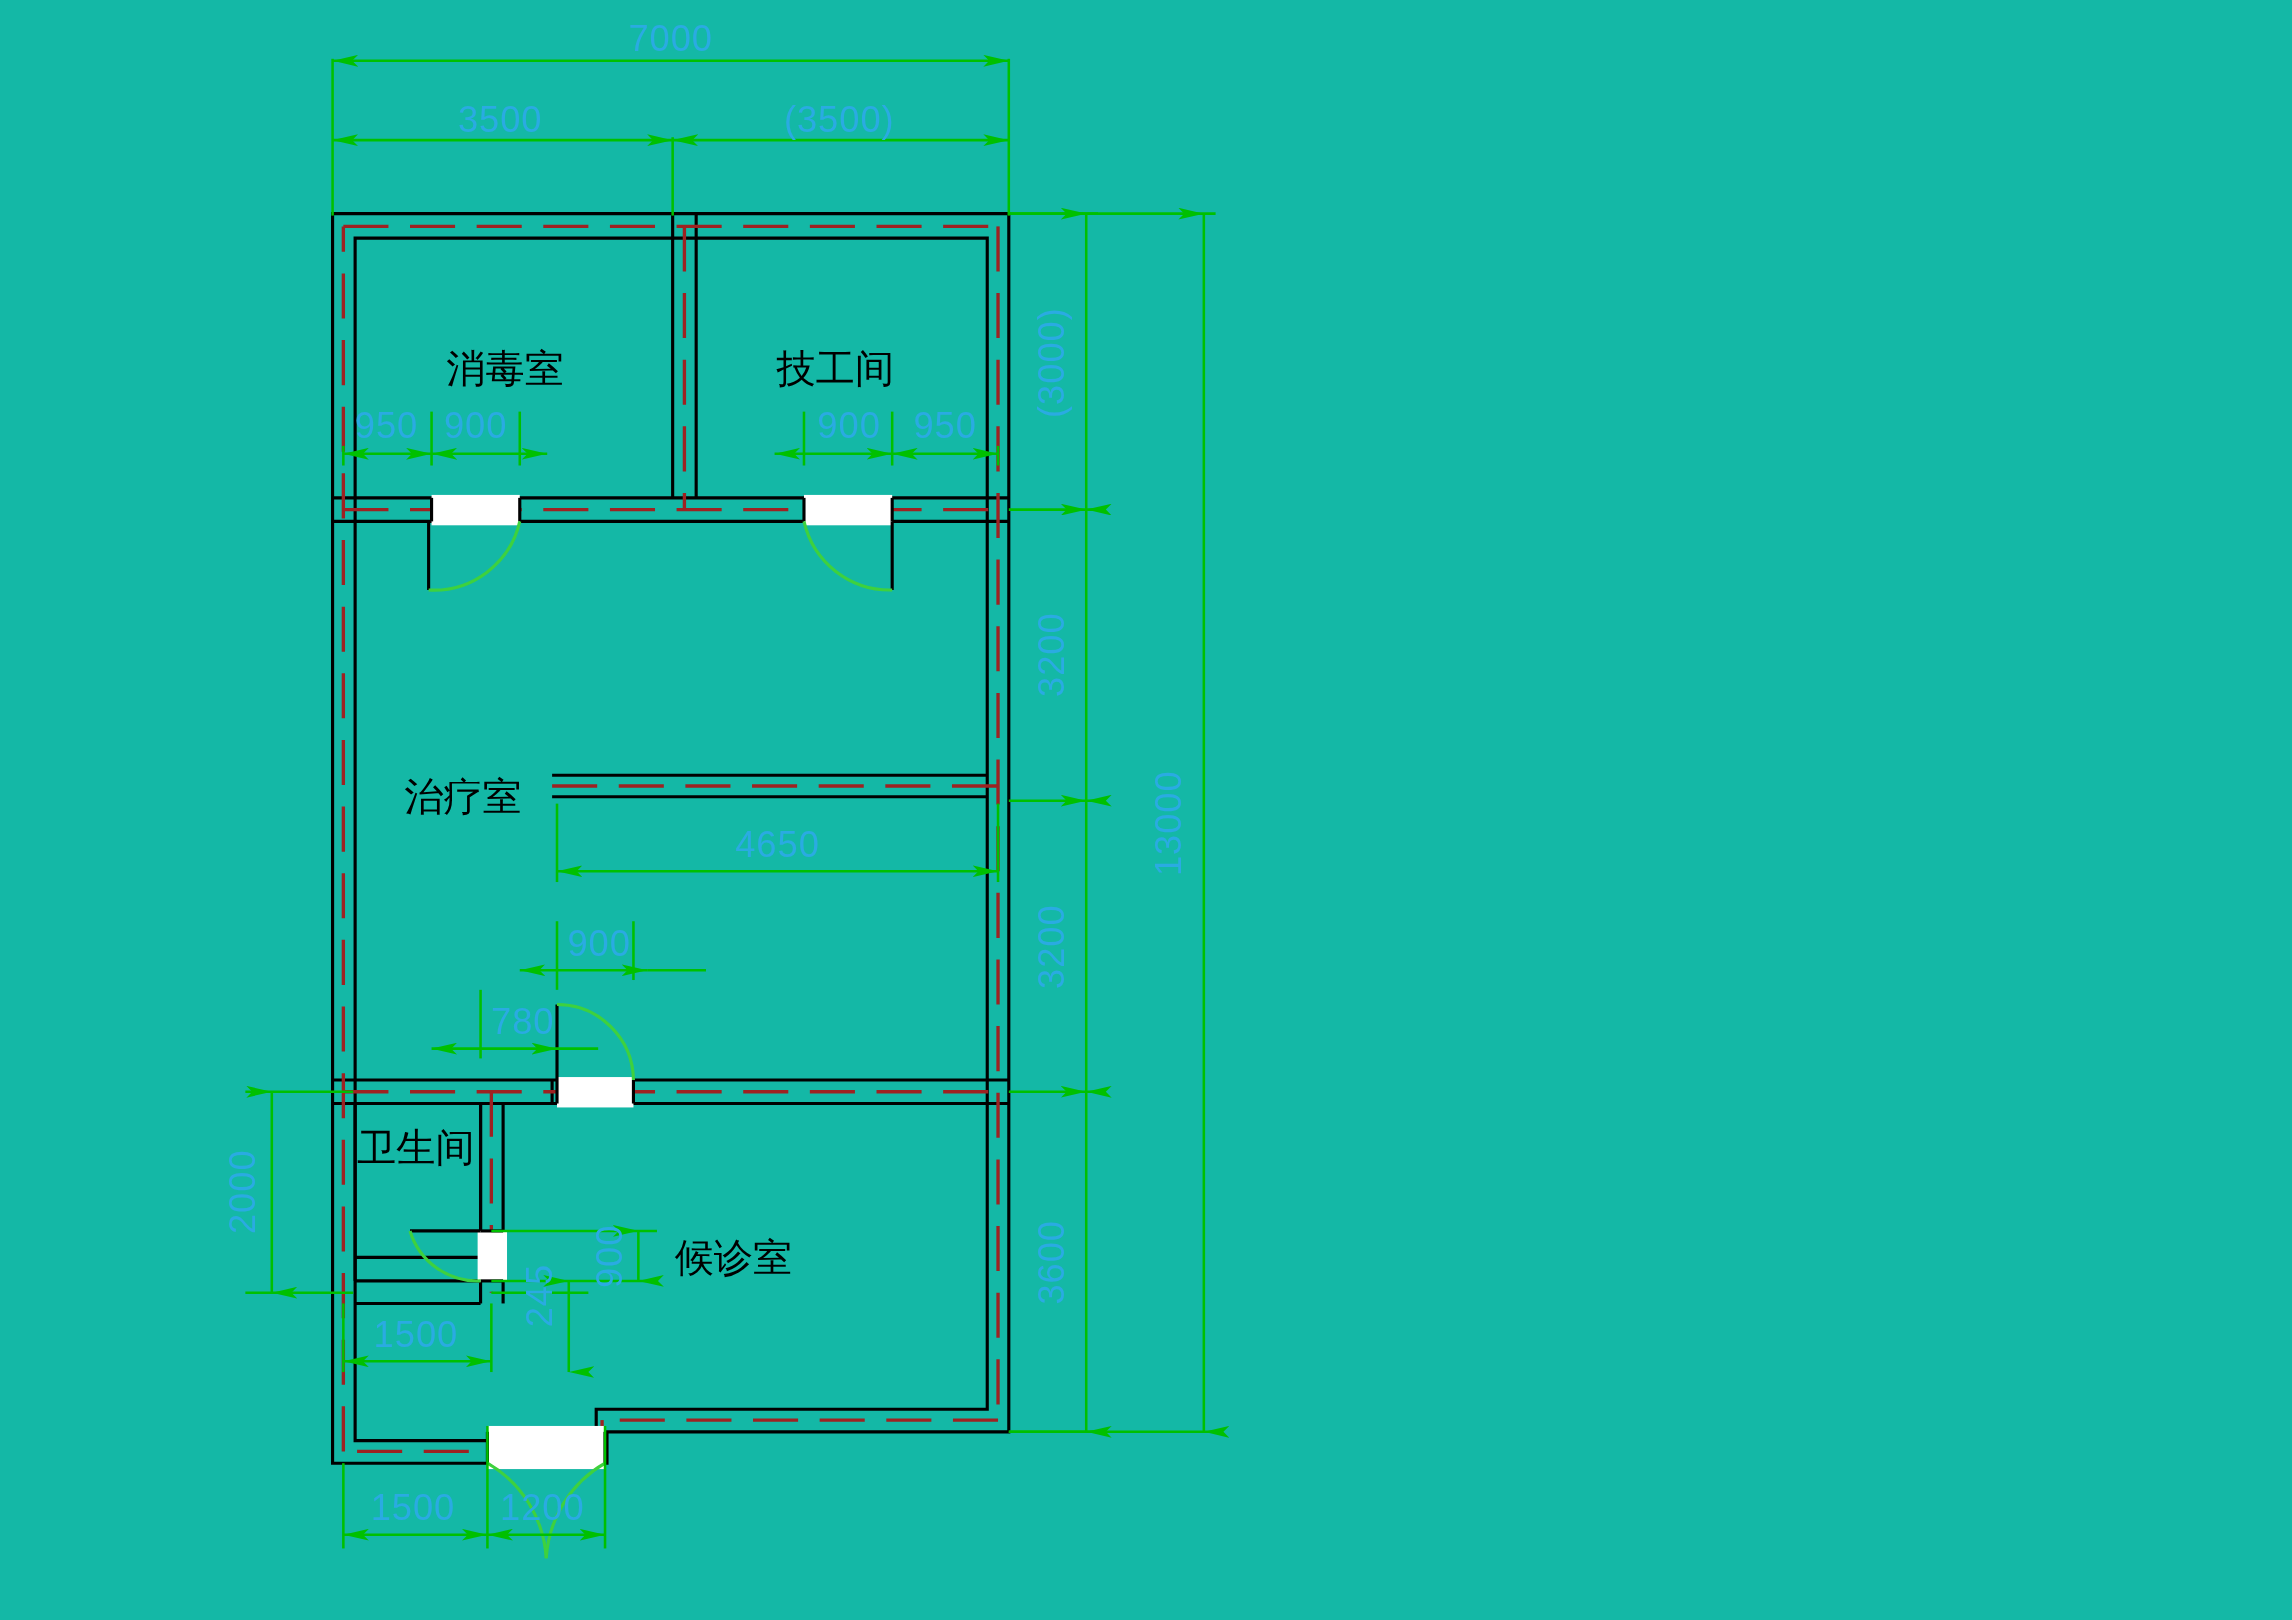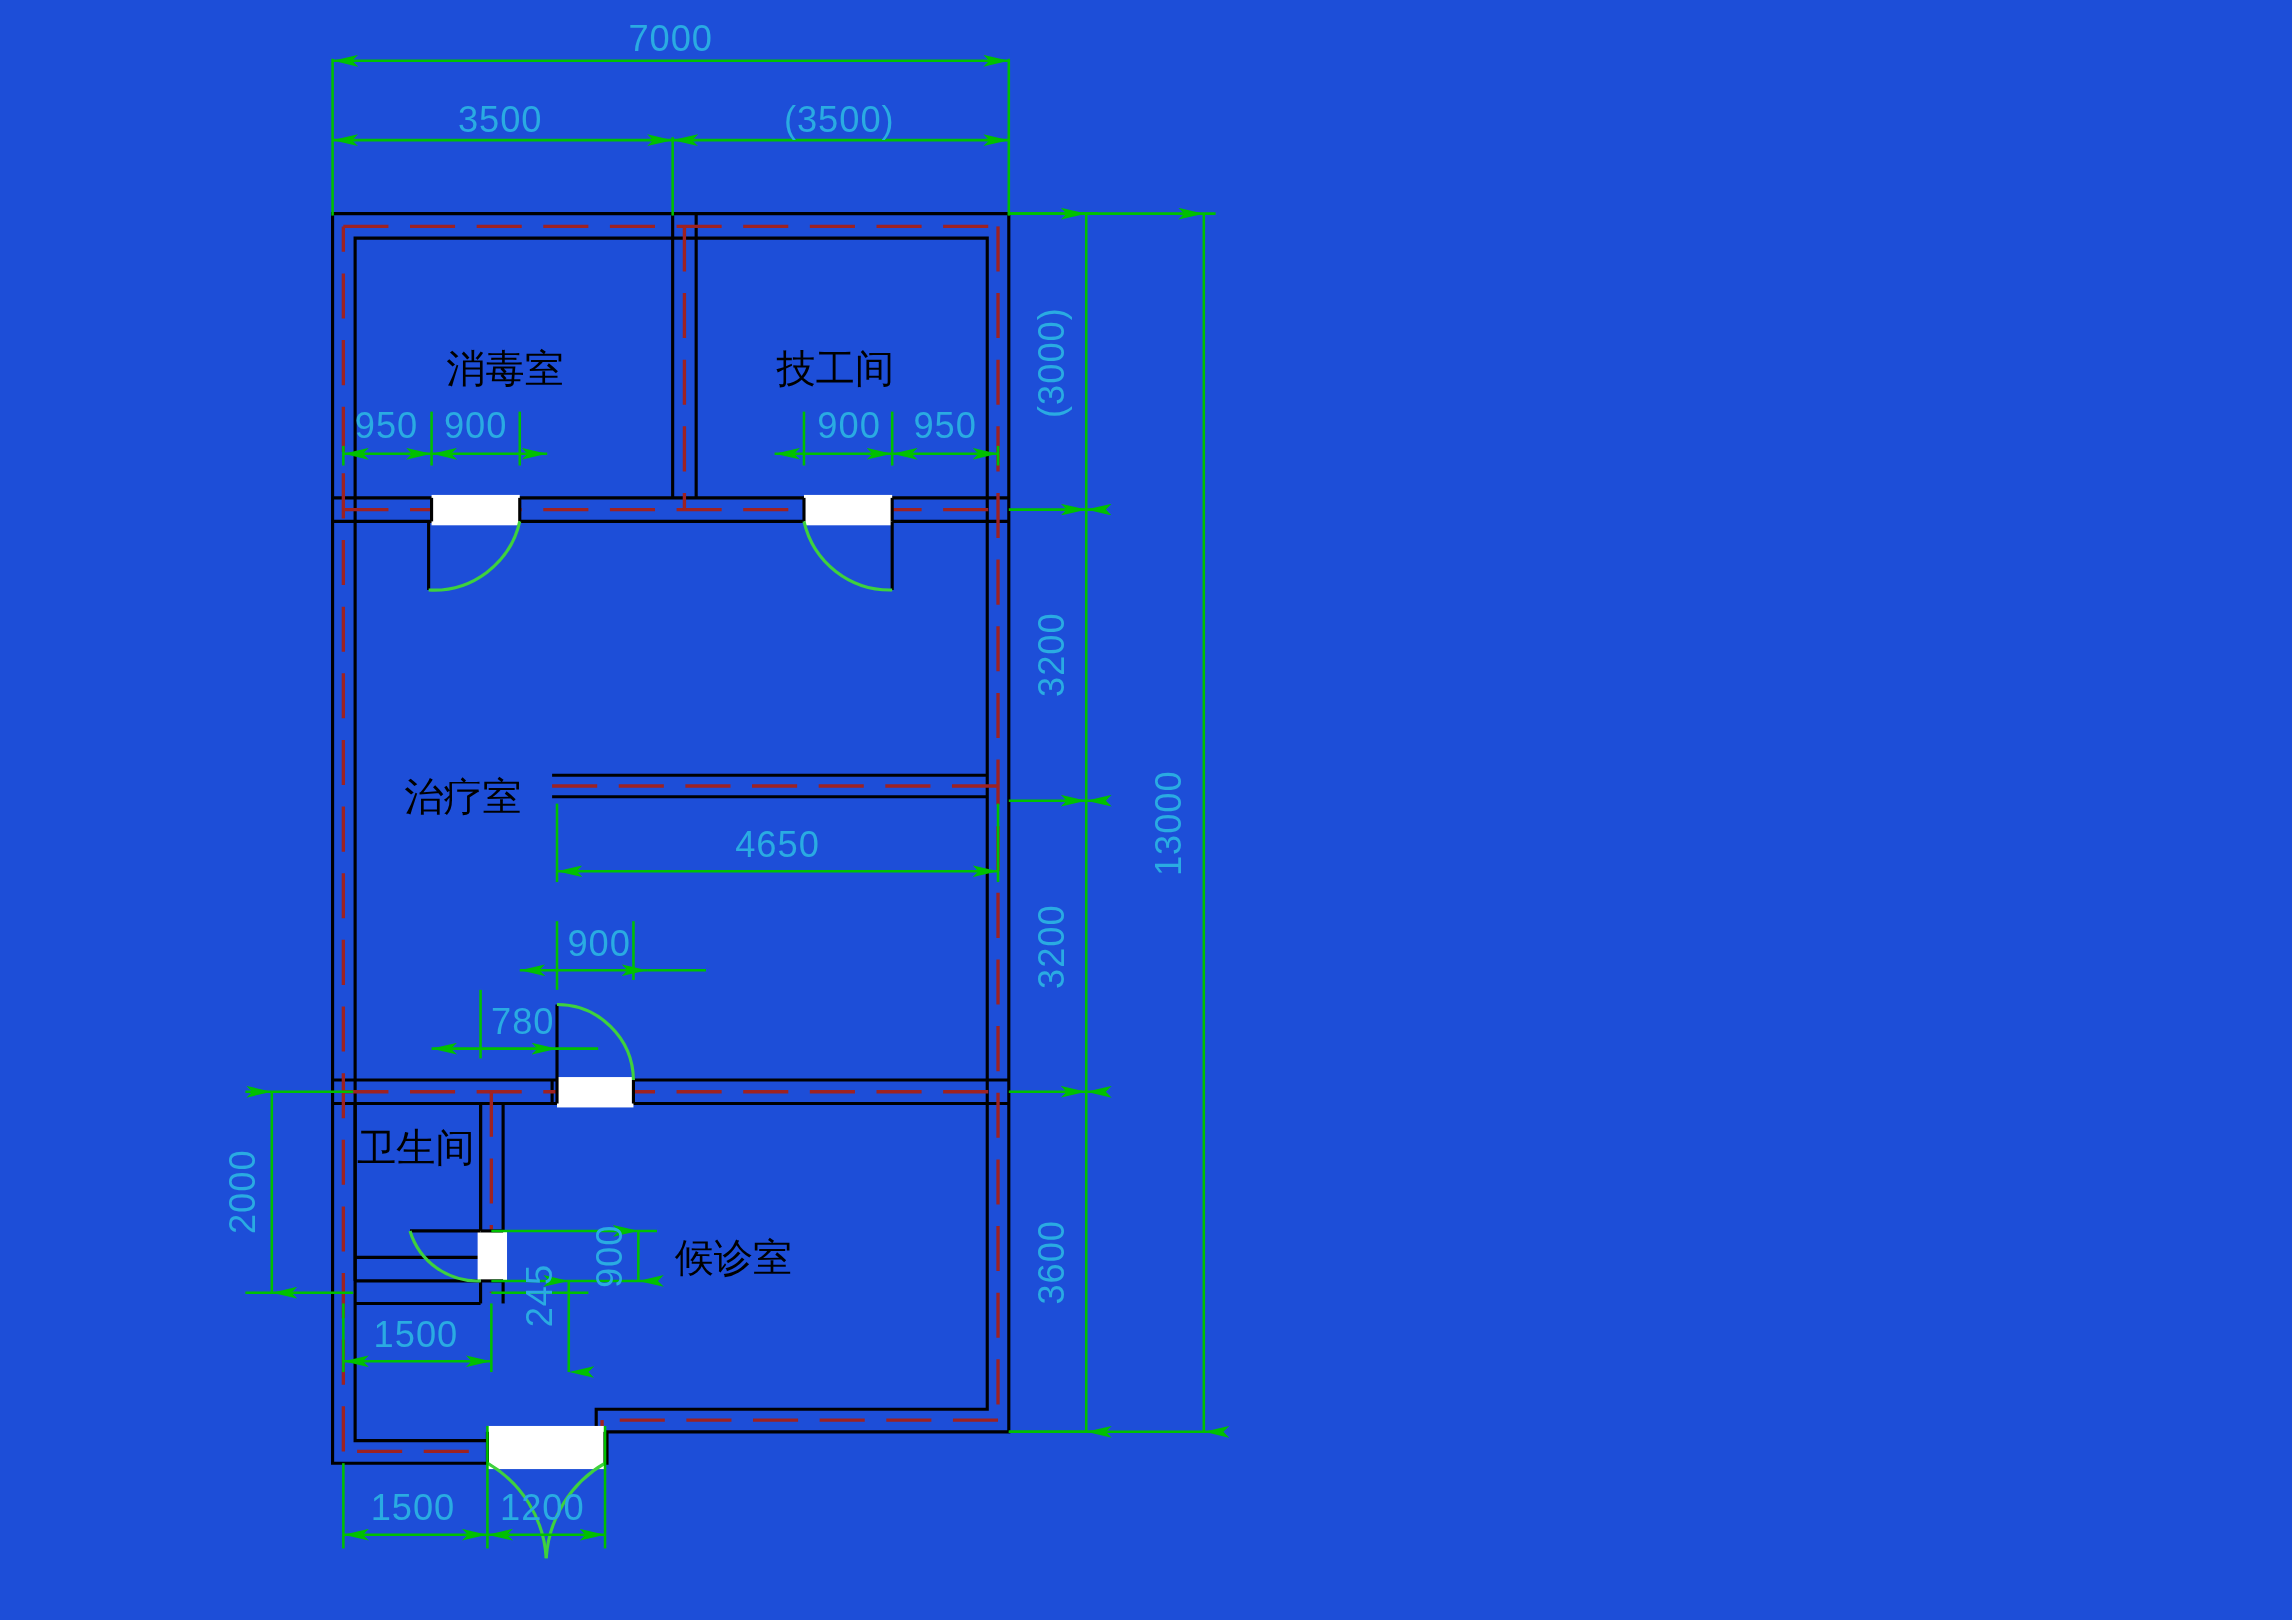--- a/index.html
+++ b/index.html
@@ -1,18 +1,18 @@
 <!DOCTYPE html>
 <html><head>
 <meta charset="utf-8">
 <title>Floor Plan</title>
 <style>
   html,body{margin:0;padding:0;background:#ffffff;}
   body{font-family:"Liberation Sans",sans-serif;}
-  #stage{position:relative;width:2293px;height:1620px;background:#1d4ed8;overflow:hidden;}
+  #stage{position:relative;width:2293px;height:1620px;background:#14b8a6;overflow:hidden;}
   #svgroot{position:absolute;left:0;top:0;width:2293px;height:1620px;}
   .dimtext{fill:#2aabe2;font-family:"Liberation Sans",sans-serif;font-size:37px;letter-spacing:1px;}
   .dimtext-v{fill:#2aabe2;font-family:"Liberation Sans",sans-serif;font-size:37px;letter-spacing:1px;}
   .roomlabel{fill:#000000;font-family:"DejaVu Sans",sans-serif;font-size:40px;font-weight:400;}
 </style>
 </head>
 <body>
 
 <div id="stage">
 <svg id="svgroot" viewBox="0 0 2339 1653" xmlns="http://www.w3.org/2000/svg">

